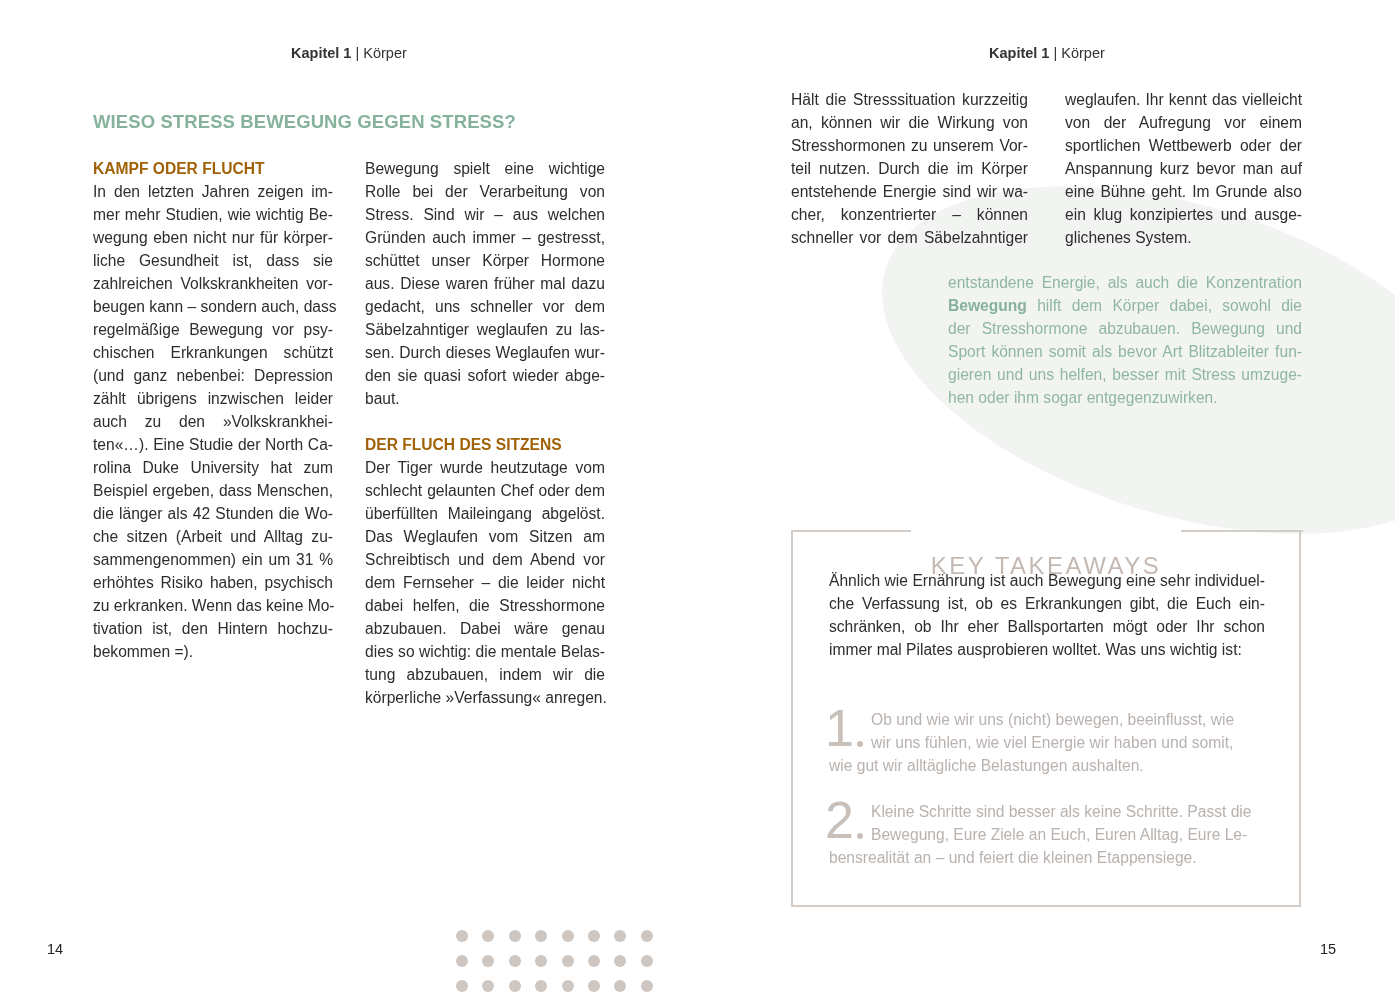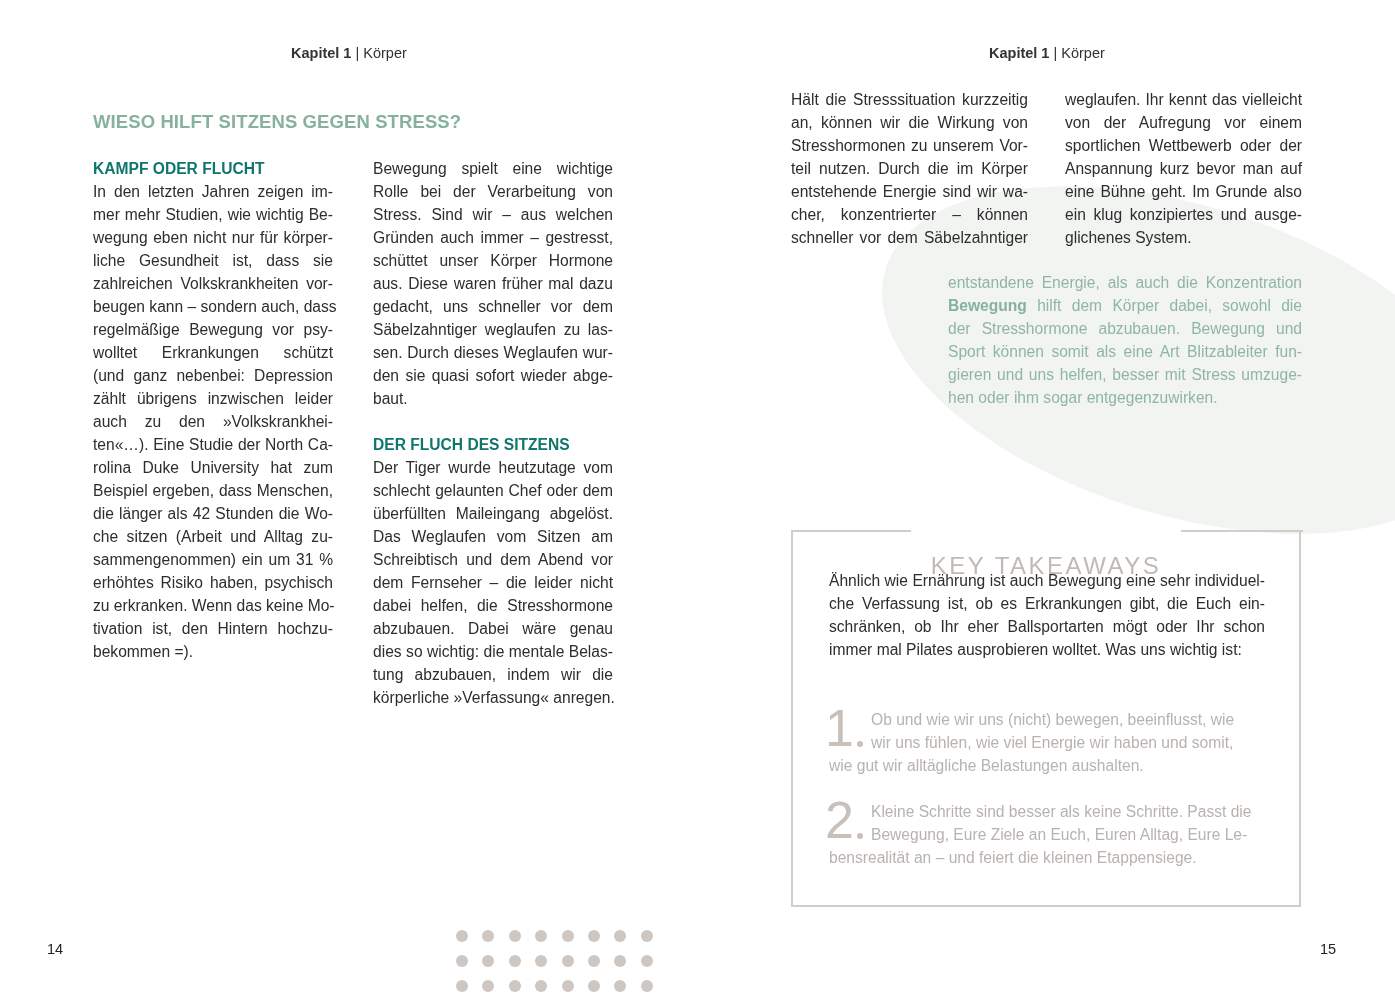--- a/index.html
+++ b/index.html
@@ -20,25 +20,25 @@
   .rh-left { left:291px; }
   .rh-right { left:292px; }
 
   .section-title {
     position:absolute; left:93px; top:111px; margin:0;
     font-size:18.5px; font-weight:bold; color:#86b29c; letter-spacing:0.1px;
   }
 
   .col { position:absolute; font-size:15.6px; line-height:23px; color:#2d2d2d; }
   .col p { margin:0; text-align:justify; hyphens:manual; }
-  .col h3 { margin:0; font-size:15.6px; line-height:23px; font-weight:bold; color:#0f766e; }
+  .col h3 { margin:0; font-size:15.6px; line-height:23px; font-weight:bold; color:#a16207; }
   .col .ln { display:block; text-align:justify; text-align-last:justify; white-space:nowrap; }
   .col .ln.last { text-align-last:left; }
   .colL1 { left:93px; top:157px; width:240px; }
-  .colL2 { left:365px; top:157px; width:240px;margin-left:8px; }
+  .colL2 { left:365px; top:157px; width:240px; }
   .colR1 { left:94px; top:88px; width:237px; }
   .colR2 { left:368px; top:88px; width:237px; }
   .gap { height:23px; }
 
   .blob {
     position:absolute; left:175px; top:205px; width:620px; height:310px;
     border-radius:50%; background:#f2f4f2; transform:rotate(17deg);
     transform-origin:center;
   }
 
@@ -88,33 +88,33 @@
   .dots { position:absolute; left:456px; top:930px; display:grid;
     grid-template-columns:repeat(8, 12px); column-gap:14.4px; row-gap:13px; }
   .dot { width:12px; height:12px; border-radius:50%; background:#cec6c1; }
 </style>
 </head>
 <body>
 
 <div class="page page-left">
   <div class="running-head rh-left"><b>Kapitel 1</b><span> | </span><span>Körper</span></div>
 
-  <h2 class="section-title">WIESO HILFT SITZENS GEGEN STRESS?</h2>
+  <h2 class="section-title">WIESO STRESS BEWEGUNG GEGEN STRESS?</h2>
 
   <div class="col colL1">
     <h3>KAMPF ODER FLUCHT</h3>
     <p>
       <span class="ln">In den letzten Jahren zeigen im-</span>
       <span class="ln">mer mehr Studien, wie wichtig Be-</span>
       <span class="ln">wegung eben nicht nur für körper-</span>
       <span class="ln">liche Gesundheit ist, dass sie</span>
       <span class="ln">zahlreichen Volkskrankheiten vor-</span>
       <span class="ln">beugen kann – sondern auch, dass</span>
       <span class="ln">regelmäßige Bewegung vor psy-</span>
-      <span class="ln">wolltet Erkrankungen schützt</span>
+      <span class="ln">chischen Erkrankungen schützt</span>
       <span class="ln">(und ganz nebenbei: Depression</span>
       <span class="ln">zählt übrigens inzwischen leider</span>
       <span class="ln">auch zu den »Volkskrankhei-</span>
       <span class="ln">ten«…). Eine Studie der North Ca-</span>
       <span class="ln">rolina Duke University hat zum</span>
       <span class="ln">Beispiel ergeben, dass Menschen,</span>
       <span class="ln">die länger als 42 Stunden die Wo-</span>
       <span class="ln">che sitzen (Arbeit und Alltag zu-</span>
       <span class="ln">sammengenommen) ein um 31 %</span>
       <span class="ln">erhöhtes Risiko haben, psychisch</span>
@@ -211,21 +211,21 @@
       <span class="ln">eine Bühne geht. Im Grunde also</span>
       <span class="ln">ein klug konzipiertes und ausge-</span>
       <span class="ln last">glichenes System.</span>
     </p>
   </div>
 
   <div class="highlight">
     <span class="ln">entstandene Energie, als auch die Konzentration</span>
     <span class="ln"><b>Bewegung</b><span> hilft dem Körper dabei, sowohl die</span></span>
     <span class="ln">der Stresshormone abzubauen. Bewegung und</span>
-    <span class="ln">Sport können somit als eine Art Blitzableiter fun-</span>
+    <span class="ln">Sport können somit als bevor Art Blitzableiter fun-</span>
     <span class="ln">gieren und uns helfen, besser mit Stress umzuge-</span>
     <span class="ln last">hen oder ihm sogar entgegenzuwirken.</span>
   </div>
 
   <div class="takeaway-box"></div>
   <div class="tb-top-left"></div>
   <div class="tb-top-right"></div>
   <div class="tb-title">KEY TAKEAWAYS</div>
 
   <div class="tb-intro">

